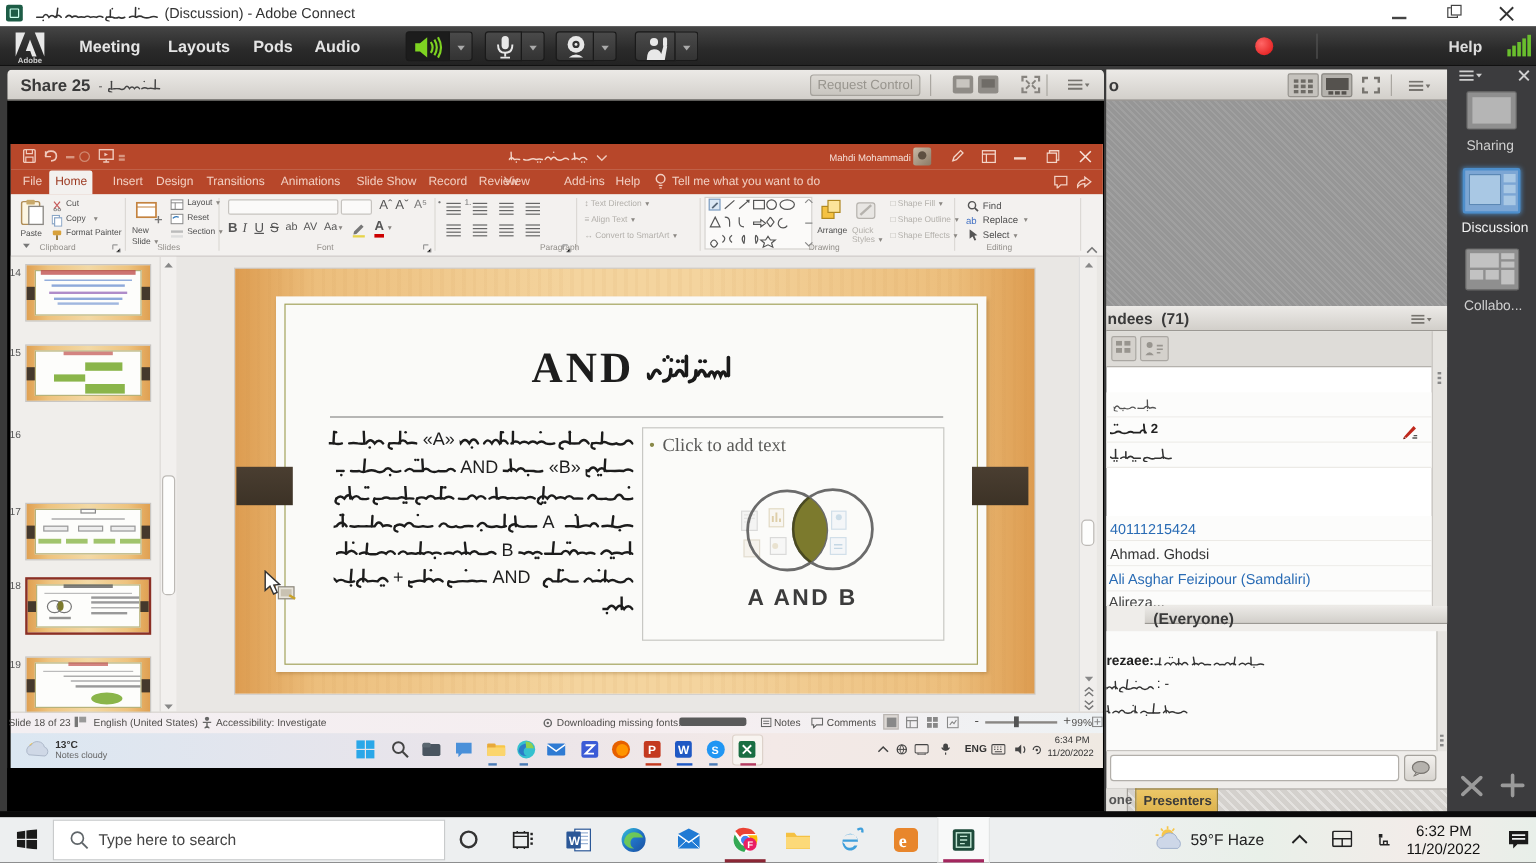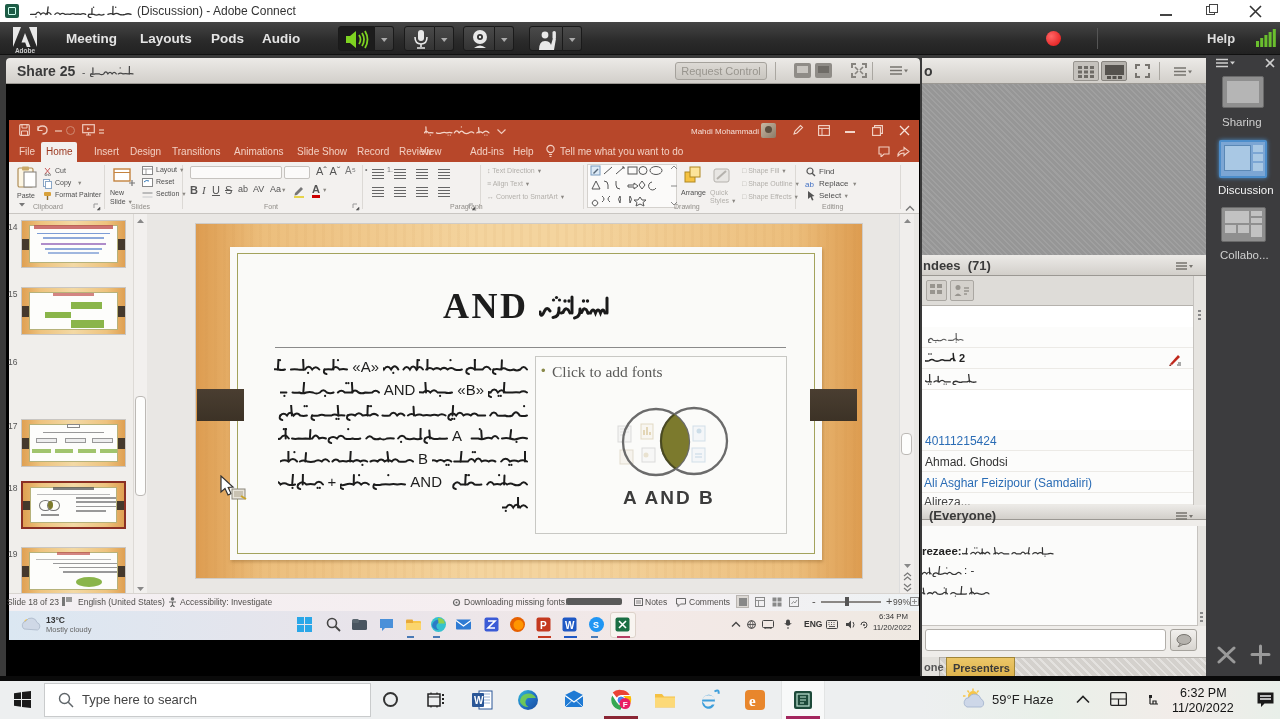--- a/index.html
+++ b/index.html
@@ -803,21 +803,21 @@
           <g fill="none" stroke="#1c1c1c" stroke-width="2.0" stroke-linecap="round">
             <path d="M25.0,10.5 Q21.5,5.8 18.1,10.5 Q14.6,5.0 11.2,10.5 Q7.7,5.0 4.2,10.5 Q0.8,10.5 -2.7,10.5 Q-6.2,11.4 -9.6,10.5 Q-13.1,12.5 -16.5,10.5"></path>
             <path d="M16.1,10.5 L16.0,-1.0"></path>
           </g>
           <circle cx="3.8" cy="13.9" r="1.10" fill="#1c1c1c" stroke="none"></circle>
         </svg>
       </div>
     </div>
 <div class="abs" style="left:535px;top:356px;width:252px;height:178px;border:1px solid #c8c8c4;background:#fbfbf9"></div>
 <span class="abs" style="left:541px;top:363px;color:#8a8a4a;font-size:13px">•</span>
-<span class="abs" style="left:552px;top:363px;color:#5a5a58;font-size:15.5px;font-family:'Liberation Serif',serif">Click to add fonts</span>
+<span class="abs" style="left:552px;top:363px;color:#5a5a58;font-size:15.5px;font-family:'Liberation Serif',serif">Click to add text</span>
 <svg class="abs" style="left:615px;top:398px" width="120" height="115" viewBox="0 0 120 115">
  <defs>
         <clipPath id="c1">
           <circle cx="41" cy="44" r="33"></circle>
         </clipPath>
       </defs>
 
  <g opacity="0.5">
   <rect x="3" y="28" width="13" height="16" fill="#eee" stroke="#bbb"></rect>
         <path d="M5,31h9M5,34h9M5,37h6" stroke="#ccc" stroke-width="1"></path>
@@ -909,21 +909,21 @@
         <path d="M2,4.5 h5 M4.5,2 v5" stroke="#888" stroke-width="0.9"></path>
       </svg>
 </div>
 
 <div class="abs" style="left:9px;top:611px;width:910px;height:29px;background:linear-gradient(90deg,#dbe7f2,#e9e4ea 40%,#f3e9e7 70%,#efe9e2)">
  <svg class="abs" style="left:11px;top:5px" width="22" height="18" viewBox="0 0 22 18">
         <circle cx="8" cy="7" r="4" fill="#f7c64a"></circle>
         <path d="M4,13 a4.5,4.5 0 0 1 2,-8 a6,6 0 0 1 11,1.5 a4,4 0 0 1 0.5,7.5 z" fill="#cfd8e6" stroke="#aab6c8" stroke-width="0.8"></path>
       </svg>
  <span class="abs" style="left:37px;top:4px;font-size:8.5px;color:#333;font-weight:bold">13°C</span>
- <span class="abs" style="left:37px;top:14px;font-size:7.5px;color:#666">Mostly cloudy</span>
+ <span class="abs" style="left:37px;top:14px;font-size:7.5px;color:#666">Notes cloudy</span>
 </div>
 <div class="abs" style="left:296px;top:616px;width:19px;height:19px">
       <svg width="17" height="17" viewBox="0 0 17 17">
         <rect x="1" y="1" width="7" height="7" fill="#2aa7e8"></rect>
         <rect x="9" y="1" width="7" height="7" fill="#2aa7e8"></rect>
         <rect x="1" y="9" width="7" height="7" fill="#2aa7e8"></rect>
         <rect x="9" y="9" width="7" height="7" fill="#2aa7e8"></rect>
       </svg>
     </div>
     <div class="abs" style="left:325px;top:616px;width:19px;height:19px">
@@ -1171,21 +1171,21 @@
         <circle cx="21.3" cy="10.1" r="0.72" fill="#333" stroke="none"></circle>
         <circle cx="3.5" cy="10.1" r="0.72" fill="#333" stroke="none"></circle>
         <circle cx="5.7" cy="10.1" r="0.72" fill="#333" stroke="none"></circle>
       </svg>
     </div>
     <span class="abs" style="left:925px;top:434px;font-size:12px;color:#2a6cb5">40111215424</span>
     <span class="abs" style="left:925px;top:455px;font-size:12px;color:#333">Ahmad. Ghodsi</span>
     <span class="abs" style="left:924px;top:476px;font-size:12px;color:#2a6cb5">Ali Asghar Feizipour (Samdaliri)</span>
     <span class="abs" style="left:924px;top:495px;font-size:12px;color:#444">Alireza...</span>
 <div class="abs" style="left:922px;top:505px;width:284px;height:173px;background:#efedea"></div>
-<div class="abs" style="left:922px;top:505px;width:284px;height:15px;background:linear-gradient(#eceae7,#d2cfca);border-bottom:1px solid #9b9893">
+<div class="abs" style="left:954px;top:505px;width:284px;height:15px;background:linear-gradient(#eceae7,#d2cfca);border-bottom:1px solid #9b9893">
  <span class="abs" style="left:7px;top:3px;font-size:13px;font-weight:bold;color:#3a3a3a">(Everyone)</span>
  <svg class="abs" style="left:254px;top:7px" width="18" height="10">
         <g stroke="#77746f" stroke-width="1.5">
           <path d="M0,1h11M0,4h11M0,7h11"></path>
         </g>
         <path d="M13,3 l4,0 l-2,3 z" fill="#77746f"></path>
       </svg>
 </div>
 <div class="abs" style="left:922px;top:526px;width:275px;height:100px;background:#fbfbfa;border-bottom:1px solid #c6c3bf"></div>
 <div class="abs" style="left:1197px;top:526px;width:9px;height:100px;background:#e6e4e0;border-left:1px solid #c6c3bf"></div>

